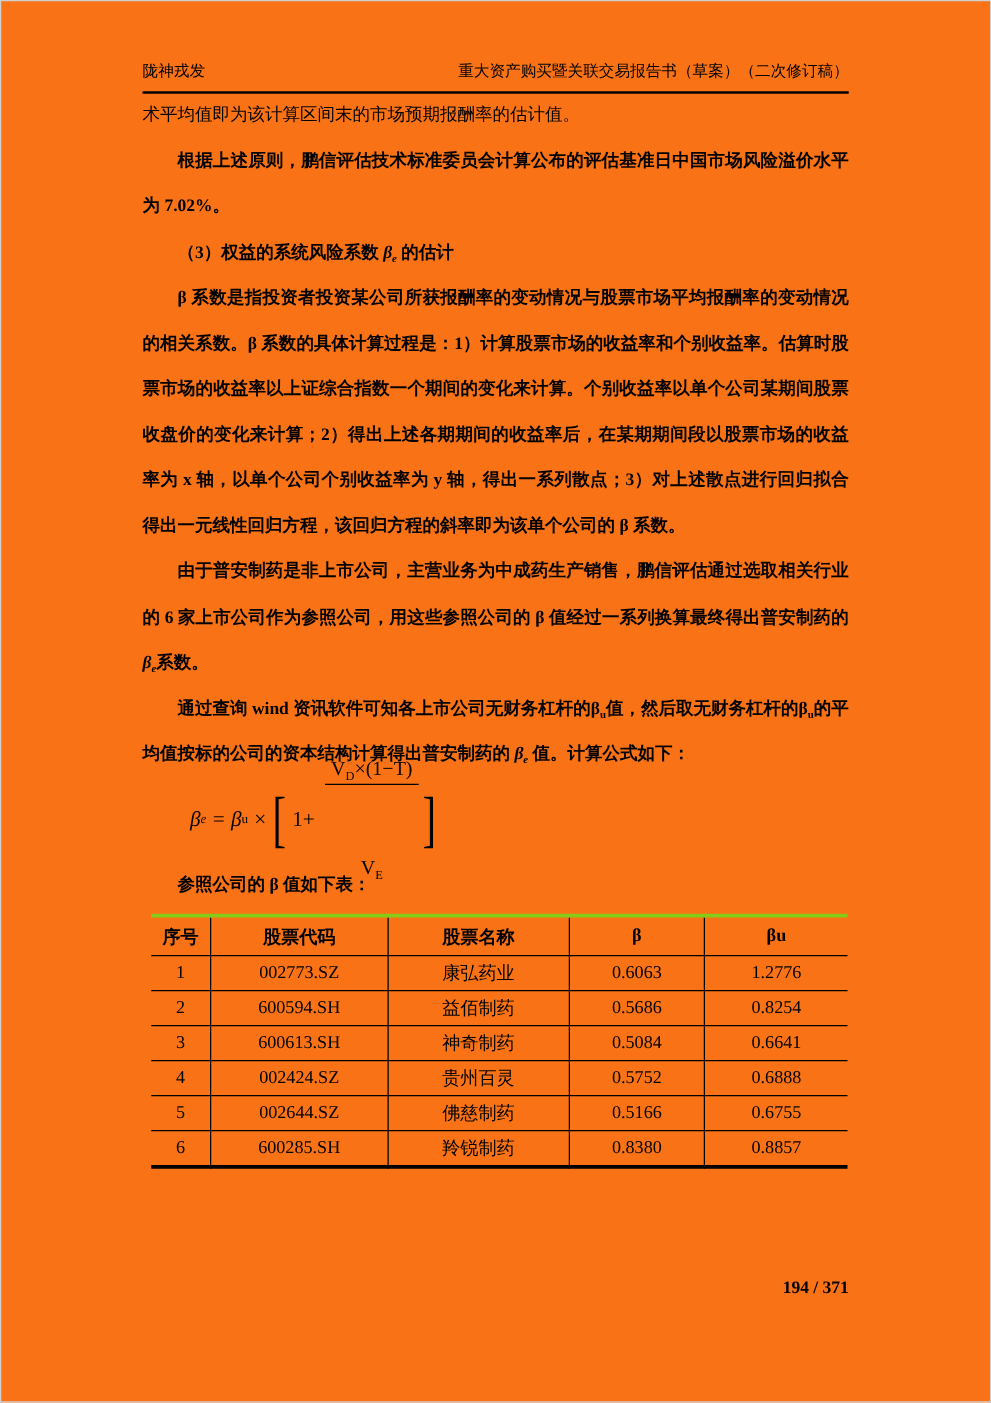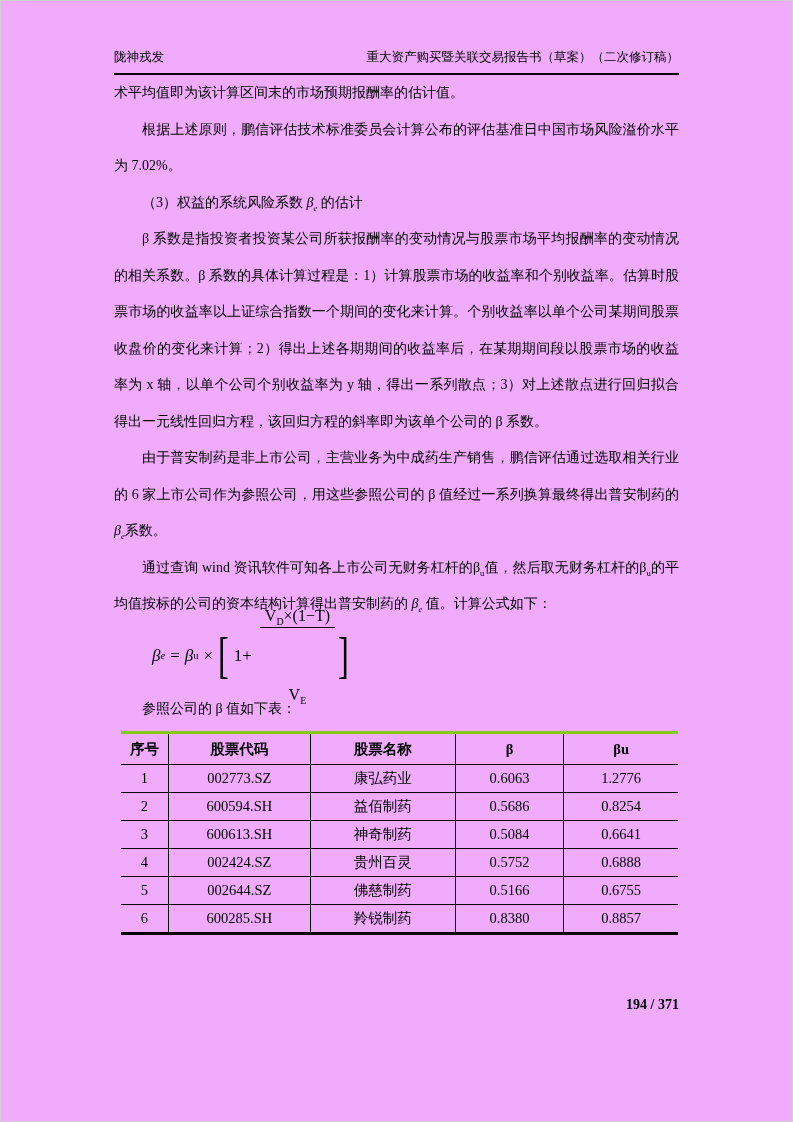--- a/index.html
+++ b/index.html
@@ -1,20 +1,20 @@
 <!DOCTYPE html>
 <html><head>
 <meta charset="utf-8">
 <style>
   html,body { margin:0; padding:0; background:#e9e9e9; }
   .page {
     position: relative;
     width: 793px; height: 1122px;
     margin: 0 auto;
-    background: #f0abfc;
+    background: #f97316;
     border: 1px solid #d0d0d0;
     box-sizing: border-box;
     font-family: "Liberation Serif", "DejaVu Serif", serif;
     color: #000;
     overflow: hidden;
   }
   .content { padding: 48px 113px 0 113px; }
 
   
   .pagehead {
@@ -24,21 +24,21 @@
     border-bottom: 2px solid #000;
   }
 
   
   .body p, .body .para {
     margin: 0;
     font-size: 14px;
     line-height: 36.5px;
     text-align: justify;
   }
-  .indent { text-indent: 2em; }
+  .indent { text-indent: 2em; font-weight: bold; }
   .noindent { text-indent: 0; }
   .p1 { margin-top: 16px; }
   .p2 { margin-top: 12px; }
   .h3 { margin-top: 0; }
   .p3 { margin-top: 4px; }
   .p4 { margin-top: 6px; }
   .p5 { margin-top: 6px; }
   .p6 { margin-top: 0; }
   .it { font-style: italic; }
   sub { font-size: 62%; line-height: 0; }
@@ -76,21 +76,21 @@
   }
   .beta-table th { font-weight: bold; height: 26px; }
   .beta-table th:last-child, .beta-table td:last-child { border-right: none; }
   .beta-table tr:last-child td { border-bottom: none; }
   .col-0 { width: 8.5%; } .col-1 { width: 25.5%; } .col-2 { width: 26%; }
   .col-3 { width: 19.5%; } .col-4 { width: 20.5%; }
 
   
   .pagenum {
     position: absolute;
-    right: 113px; top: 996px;
+    right: 113px; top: 1022px;
     font-size: 14px; font-weight: bold; text-align: center;
   }
 </style>
 </head>
 <body>
 
 <div class="page">
   <div class="content">
 
     <div class="pagehead">

